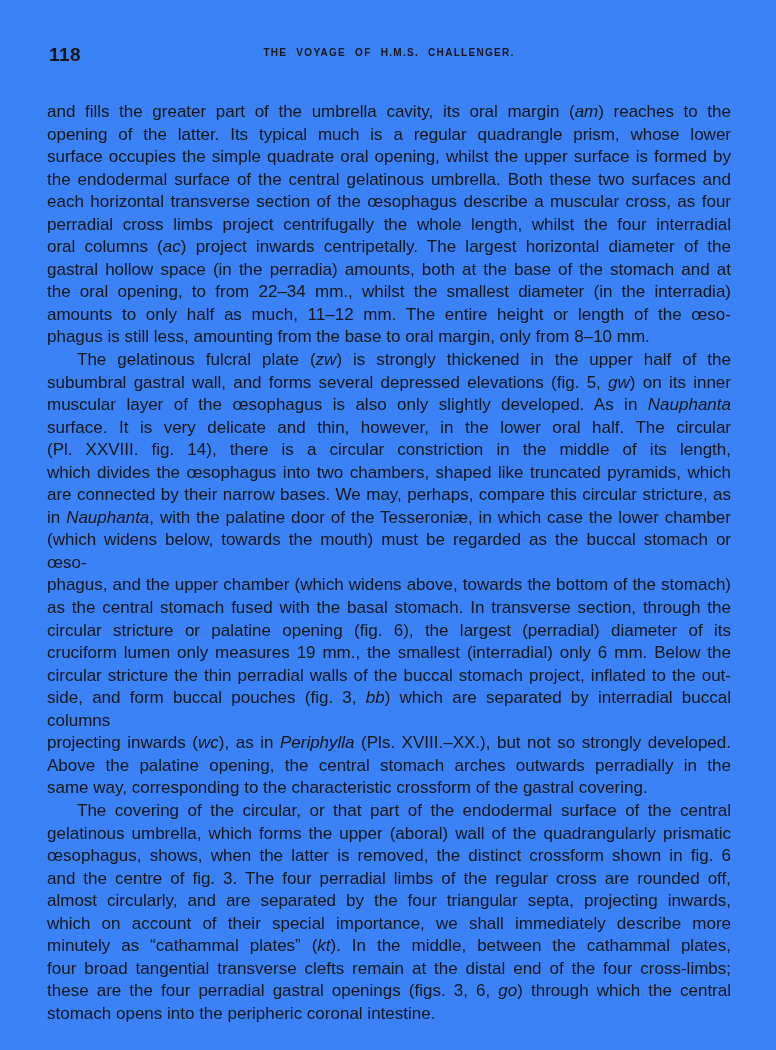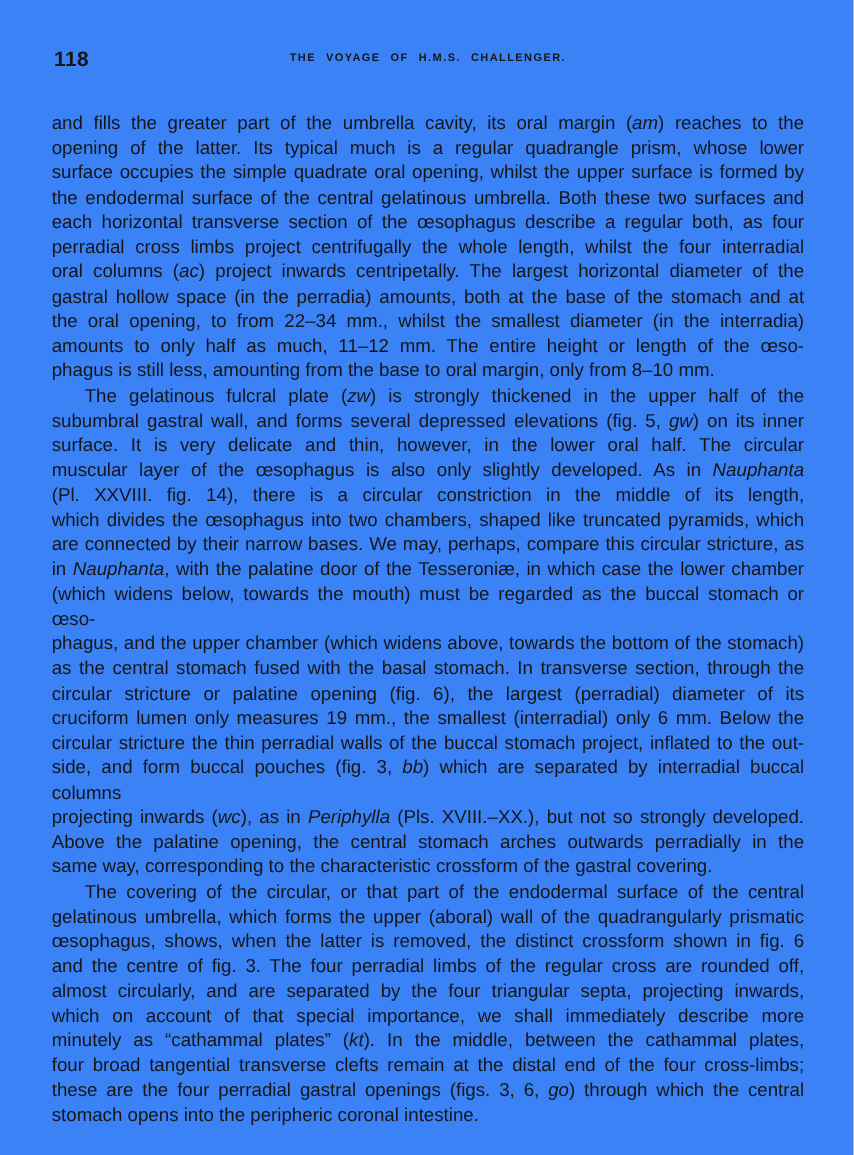--- a/index.html
+++ b/index.html
@@ -68,33 +68,33 @@
   <div class="running-head">
     <span class="page-number">118</span>
     <div class="running-title">THE VOYAGE OF H.M.S. CHALLENGER.</div>
   </div>
   <div class="text-block">
       <div class="para">
         <div class="line">and fills the greater part of the umbrella cavity, its oral margin (<i>am</i>) reaches to the</div>
         <div class="line">opening of the latter.  Its typical much is a regular quadrangle prism, whose lower</div>
         <div class="line">surface occupies the simple quadrate oral opening, whilst the upper surface is formed by</div>
         <div class="line">the endodermal surface of the central gelatinous umbrella.  Both these two surfaces and</div>
-        <div class="line">each horizontal transverse section of the œsophagus describe a regular both, as four</div>
+        <div class="line">each horizontal transverse section of the œsophagus describe a muscular cross, as four</div>
         <div class="line">perradial cross limbs project centrifugally the whole length, whilst the four interradial</div>
         <div class="line">oral columns (<i>ac</i>) project inwards centripetally.  The largest horizontal diameter of the</div>
         <div class="line">gastral hollow space (in the perradia) amounts, both at the base of the stomach and at</div>
         <div class="line">the oral opening, to from 22–34 mm., whilst the smallest diameter (in the interradia)</div>
         <div class="line">amounts to only half as much, 11–12 mm.  The entire height or length of the œso-</div>
         <div class="line last">phagus is still less, amounting from the base to oral margin, only from 8–10 mm.</div>
       </div>
       <div class="para indent">
         <div class="line">The gelatinous fulcral plate (<i>zw</i>) is strongly thickened in the upper half of the</div>
         <div class="line">subumbral gastral wall, and forms several depressed elevations (fig. 5, <i>gw</i>) on its inner</div>
+        <div class="line">muscular layer of the œsophagus is also only slightly developed.  As in <i>Nauphanta</i></div>
         <div class="line">surface.  It is very delicate and thin, however, in the lower oral half.  The circular</div>
-        <div class="line">muscular layer of the œsophagus is also only slightly developed.  As in <i>Nauphanta</i></div>
         <div class="line">(Pl. XXVIII. fig. 14), there is a circular constriction in the middle of its length,</div>
         <div class="line">which divides the œsophagus into two chambers, shaped like truncated pyramids, which</div>
         <div class="line">are connected by their narrow bases.  We may, perhaps, compare this circular stricture, as</div>
         <div class="line">in <i>Nauphanta</i>, with the palatine door of the Tesseroniæ, in which case the lower chamber</div>
         <div class="line">(which widens below, towards the mouth) must be regarded as the buccal stomach or œso-</div>
         <div class="line">phagus, and the upper chamber (which widens above, towards the bottom of the stomach)</div>
         <div class="line">as the central stomach fused with the basal stomach.  In transverse section, through the</div>
         <div class="line">circular stricture or palatine opening (fig. 6), the largest (perradial) diameter of its</div>
         <div class="line">cruciform lumen only measures 19 mm., the smallest (interradial) only 6 mm.  Below the</div>
         <div class="line">circular stricture the thin perradial walls of the buccal stomach project, inflated to the out-</div>
@@ -102,20 +102,20 @@
         <div class="line">projecting inwards (<i>wc</i>), as in <i>Periphylla</i> (Pls. XVIII.–XX.), but not so strongly developed.</div>
         <div class="line">Above the palatine opening, the central stomach arches outwards perradially in the</div>
         <div class="line last">same way, corresponding to the characteristic crossform of the gastral covering.</div>
       </div>
       <div class="para indent">
         <div class="line">The covering of the circular, or that part of the endodermal surface of the central</div>
         <div class="line">gelatinous umbrella, which forms the upper (aboral) wall of the quadrangularly prismatic</div>
         <div class="line">œsophagus, shows, when the latter is removed, the distinct crossform shown in fig. 6</div>
         <div class="line">and the centre of fig. 3.  The four perradial limbs of the regular cross are rounded off,</div>
         <div class="line">almost circularly, and are separated by the four triangular septa, projecting inwards,</div>
-        <div class="line">which on account of that special importance, we shall immediately describe more</div>
+        <div class="line">which on account of their special importance, we shall immediately describe more</div>
         <div class="line">minutely as “cathammal plates” (<i>kt</i>).  In the middle, between the cathammal plates,</div>
         <div class="line">four broad tangential transverse clefts remain at the distal end of the four cross-limbs;</div>
         <div class="line">these are the four perradial gastral openings (figs. 3, 6, <i>go</i>) through which the central</div>
         <div class="line last">stomach opens into the peripheric coronal intestine.</div>
       </div>
     </div>
 </div>
 
 </body></html>

